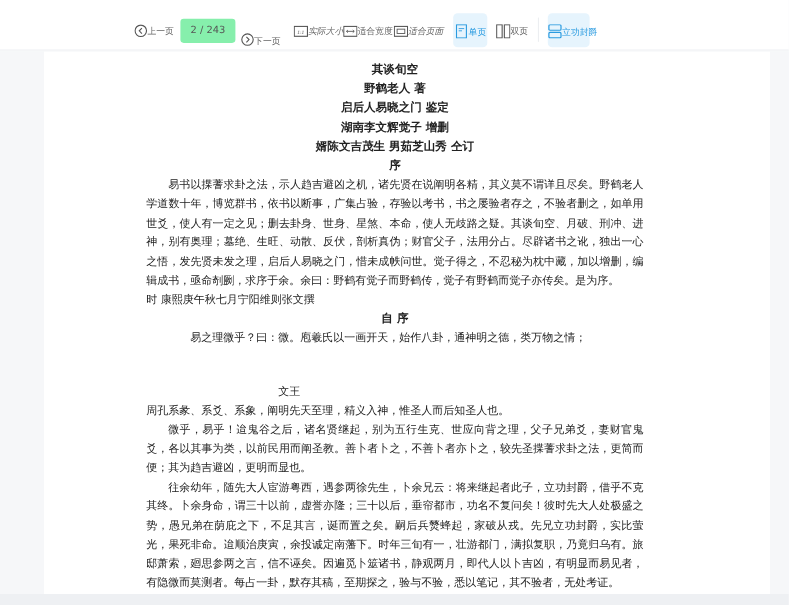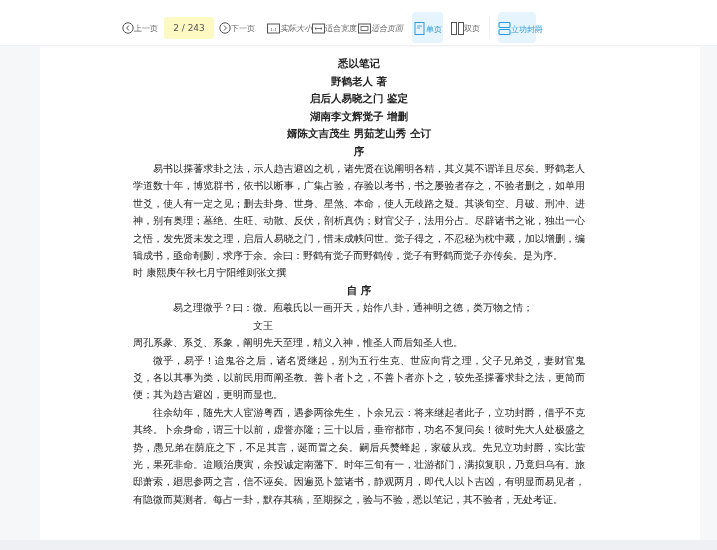--- a/index.html
+++ b/index.html
@@ -3,21 +3,21 @@
 <meta charset="utf-8">
 <style>
   * { box-sizing: border-box; margin: 0; padding: 0; }
   html, body { width: 717px; height: 550px; overflow: hidden; background: #f7f8fa; font-family: "DejaVu Sans", sans-serif; }
   .toolbar { position: absolute; left: 0; top: 0; width: 717px; height: 46px; background: #ffffff; border-bottom: 1px solid #eef0f3; }
   .tb-btn { position: absolute; top: 11px; height: 32px; display: flex; flex-direction: row; align-items: center; justify-content: flex-start; color: #555; cursor: pointer; border-radius: 4px; }
   .tb-btn .ico { width: 14px; height: 14px; display: flex; align-items: center; justify-content: center; margin-top: 2px; }
   .tb-btn .lbl { font-size: 8px; margin-top: 3px; white-space: nowrap; color: #666; }
   .tb-btn.active { background: #e6f4fd; }
   .tb-btn.active .lbl { color: #2a9be0; }
-  .page-box { position: absolute; left: 164px; top: 17px; width: 50px; height: 22px; background: #fef9c3; border-radius: 3px; font-size: 9px; color: #555; display: flex; align-items: center; justify-content: center; }
+  .page-box { position: absolute; left: 164px; top: 17px; width: 50px; height: 22px; background: #86efac; border-radius: 3px; font-size: 9px; color: #555; display: flex; align-items: center; justify-content: center; }
   .left-gutter { position: absolute; left: 0; top: 47px; width: 40px; height: 493px; background: #f6f7f9; }
   .right-gutter { position: absolute; left: 700px; top: 47px; width: 17px; height: 493px; background: #f6f7f9; }
   .page { position: absolute; left: 40px; top: 47px; width: 660px; height: 493px; background: #ffffff; overflow: hidden; }
   .bottom-bar { position: absolute; left: 0; top: 540px; width: 717px; height: 10px; background: #eef0f3; }
   .content { position: absolute; left: 93px; top: 8px; width: 452px; font-family: "DejaVu Sans", sans-serif; color: #222; }
   .hline { text-align: center; font-weight: bold; font-size: 10.5px; line-height: 17.5px; }
   .para { font-size: 10px; line-height: 17.4px; text-align: justify; text-align-last: left; }
   .indent { text-indent: 2em; }
   .right { text-align: right; }
   .center { text-align: center; }
@@ -33,21 +33,21 @@
           <path d="M7 3.5 L4.6 6 L7 8.5" fill="none" stroke="#555" stroke-width="1"></path>
         </svg>
     </span>
     <span class="lbl">上一页</span>
   </div>
 
   <div class="page-box">
     <span>2  / 243</span>
   </div>
 
-  <div class="tb-btn" style="left:219px;width:34px;">
+  <div class="tb-btn" style="left:219px;width:34px;align-items:flex-end;">
     <span class="ico">
       <svg width="12" height="12" viewBox="0 0 12 12">
           <circle cx="6" cy="6" r="5.2" fill="none" stroke="#555" stroke-width="1"></circle>
           <path d="M5 3.5 L7.4 6 L5 8.5" fill="none" stroke="#555" stroke-width="1"></path>
         </svg>
     </span>
     <span class="lbl">下一页</span>
   </div>
 
   <div class="tb-btn" style="left:267px;width:38px;font-style:italic;">
@@ -111,31 +111,31 @@
     </span>
     <span class="lbl">立功封爵</span>
   </div>
 </div>
 
 <div class="left-gutter"></div>
 <div class="right-gutter"></div>
 
 <div class="page">
   <div class="content">
-    <div class="hline">悉以笔记</div>
+    <div class="hline">其谈旬空</div>
     <div class="hline">野鹤老人  著</div>
     <div class="hline">启后人易晓之门  鉴定</div>
     <div class="hline">湖南李文辉觉子  增删</div>
     <div class="hline">婿陈文吉茂生    男茹芝山秀    仝订</div>
     <div class="hline">序</div>
 
     <div class="para indent">易书以揲蓍求卦之法，示人趋吉避凶之机，诸先贤在说阐明各精，其义莫不谓详且尽矣。野鹤老人学道数十年，博览群书，依书以断事，广集占验，存验以考书，书之屡验者存之，不验者删之，如单用世爻，使人有一定之见；删去卦身、世身、星煞、本命，使人无歧路之疑。其谈旬空、月破、刑冲、进神，别有奥理；墓绝、生旺、动散、反伏，剖析真伪；财官父子，法用分占。尽辟诸书之讹，独出一心之悟，发先贤未发之理，启后人易晓之门，惜未成帙问世。觉子得之，不忍秘为枕中藏，加以增删，编辑成书，亟命剞劂，求序于余。余曰：野鹤有觉子而野鹤传，觉子有野鹤而觉子亦传矣。是为序。</div>
     <div class="para right" style="padding-right:2px;">时        康熙庚午秋七月宁阳维则张文撰</div>
     <div class="hline">自        序</div>
     <div class="para" style="padding-left:4em;">易之理微乎？曰：微。庖羲氏以一画开天，始作八卦，通神明之德，类万物之情；</div>
-    <div class="para center" style="padding-left:120px;">文王</div>
+    <div class="para center" style="padding-left:120px;margin-top:31px;">文王</div>
     <div class="para">周孔系彖、系爻、系象，阐明先天至理，精义入神，惟圣人而后知圣人也。</div>
     <div class="para indent">微乎，易乎！迨鬼谷之后，诸名贤继起，别为五行生克、世应向背之理，父子兄弟爻，妻财官鬼爻，各以其事为类，以前民用而阐圣教。善卜者卜之，不善卜者亦卜之，较先圣揲蓍求卦之法，更简而便；其为趋吉避凶，更明而显也。</div>
     <div class="para indent">往余幼年，随先大人宦游粤西，遇参两徐先生，卜余兄云：将来继起者此子，立功封爵，借乎不克其终。卜余身命，谓三十以前，虚誉亦隆；三十以后，垂帘都市，功名不复问矣！彼时先大人处极盛之势，愚兄弟在荫庇之下，不足其言，诞而置之矣。嗣后兵燹蜂起，家破从戎。先兄立功封爵，实比萤光，果死非命。迨顺治庚寅，余投诚定南藩下。时年三旬有一，壮游都门，满拟复职，乃竟归乌有。旅邸萧索，廻思参两之言，信不诬矣。因遍觅卜筮诸书，静观两月，即代人以卜吉凶，有明显而易见者，有隐微而莫测者。每占一卦，默存其稿，至期探之，验与不验，悉以笔记，其不验者，无处考证。</div>
   </div>
 </div>
 
 <div class="bottom-bar"></div>
 
 </body></html>

